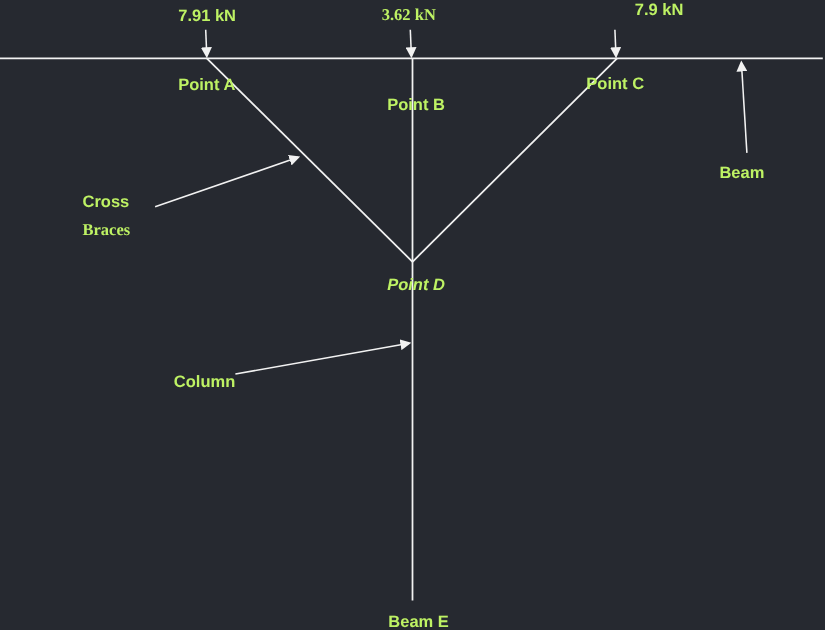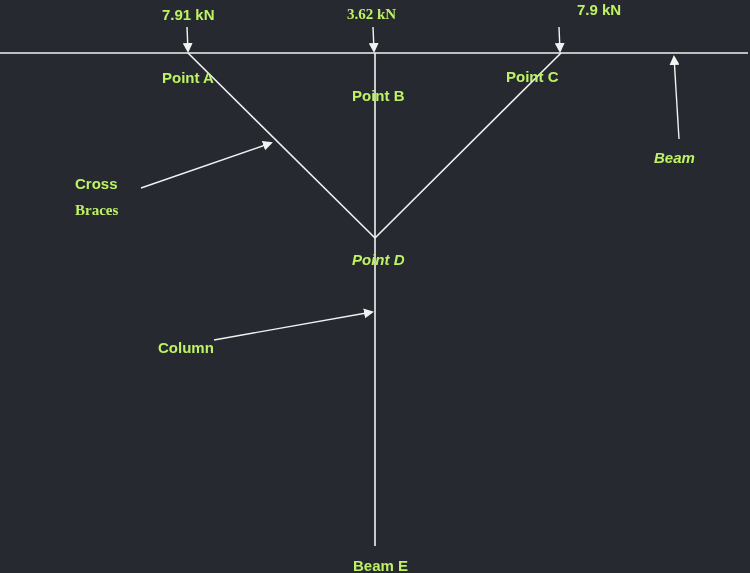--- a/index.html
+++ b/index.html
@@ -59,21 +59,21 @@
     <line x1="141" y1="188" x2="271" y2="143" stroke="#f2f2f2" stroke-width="1.4" marker-end="url(#arrowhead)"></line>
     <line x1="214" y1="340" x2="372" y2="312" stroke="#f2f2f2" stroke-width="1.4" marker-end="url(#arrowhead)"></line>
   </svg>
 
   <div class="lbl load" style="left:162px; top:7px;">7.91 kN</div>
   <div class="lbl load" style="left:347px; top:7px;font-family:Liberation Serif, serif;">3.62 kN</div>
   <div class="lbl load" style="left:540px; top:2px;margin-left:37px;">7.9 kN</div>
 
   <div class="lbl" style="left:162px; top:70px;text-align:right;">Point A</div>
   <div class="lbl" style="left:352px; top:72px;margin-top:16px;">Point B</div>
-  <div class="lbl" style="left:506px; top:69px;">Point C</div>
+  <div class="lbl" style="left:533px; top:69px;">Point C</div>
   <div class="lbl" style="left:352px; top:252px;font-style:italic;">Point D</div>
   <div class="lbl" style="left:353px; top:558px;">Beam E</div>
 
-  <div class="lbl" style="left:654px; top:150px;font-style:italic;">Beam</div>
+  <div class="lbl" style="left:654px; top:150px;">Beam</div>
   <div class="lbl" style="left:75px; top:176px;">Cross</div>
   <div class="lbl" style="left:75px; top:203px;font-family:Liberation Serif, serif;">Braces</div>
   <div class="lbl" style="left:139px; top:340px;margin-left:19px;">Column</div>
 </div>
 
 </body></html>

